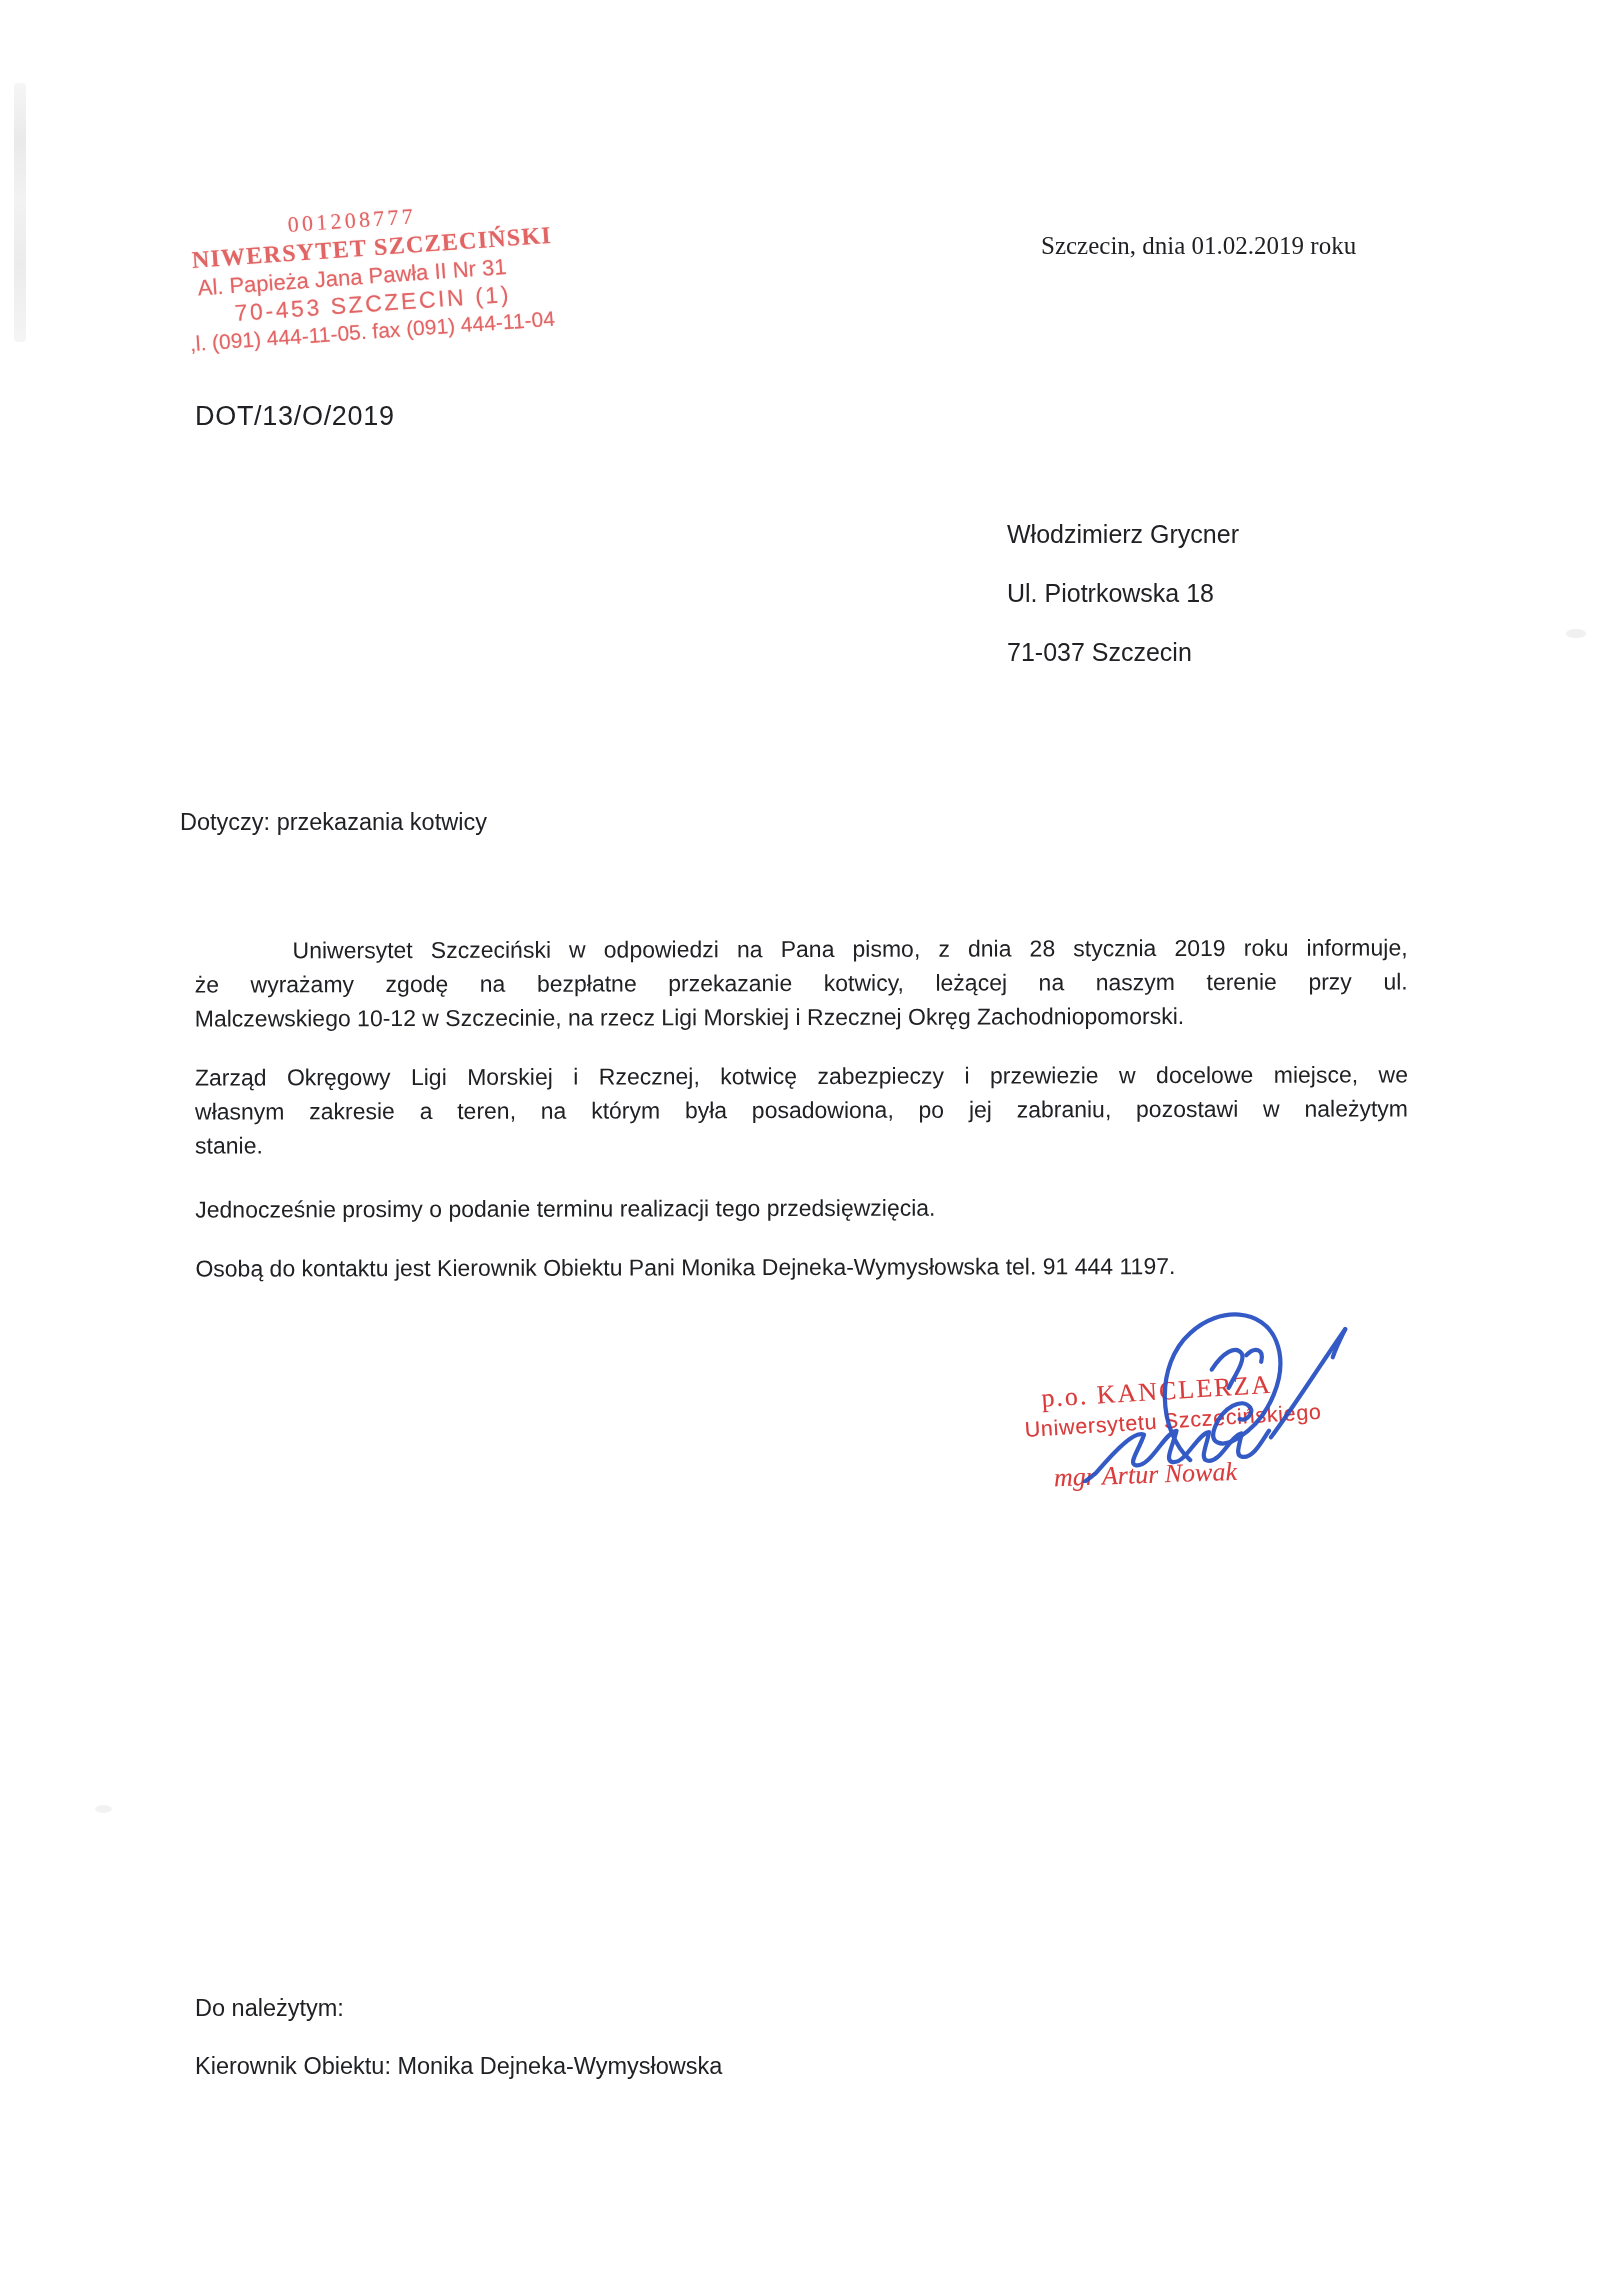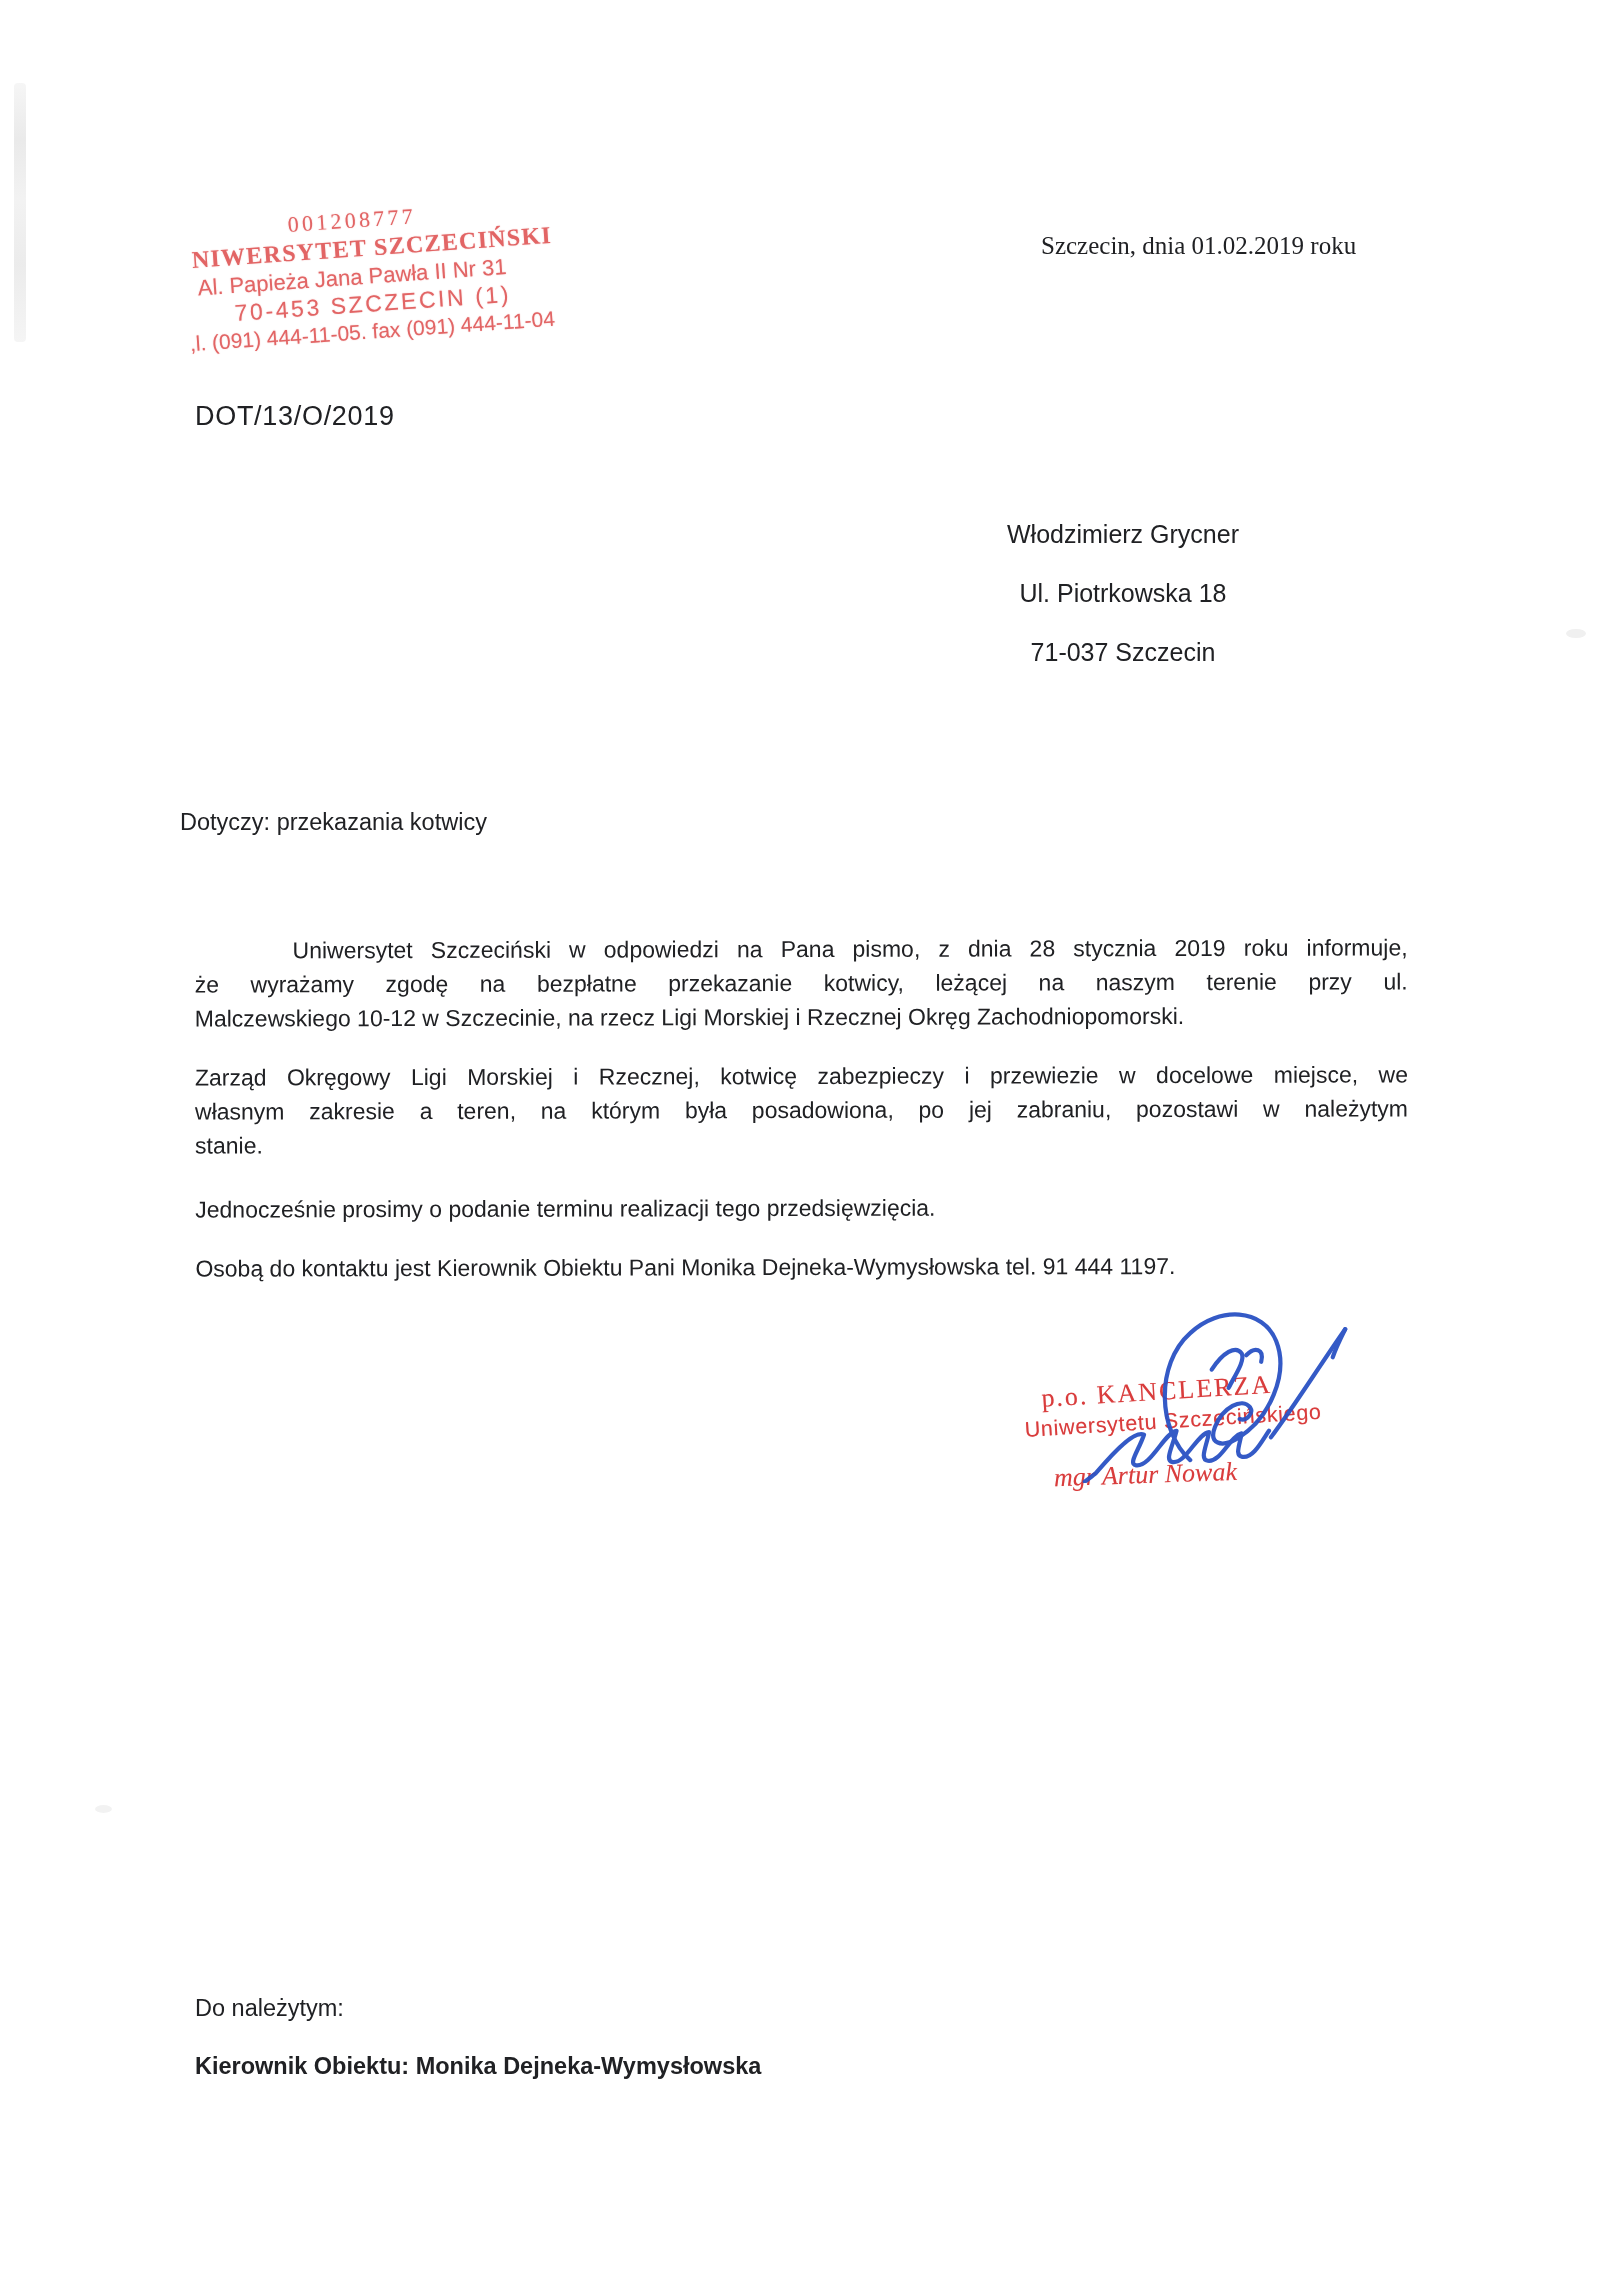--- a/index.html
+++ b/index.html
@@ -28,21 +28,21 @@
   .stamp-top .l1 { font-family:"Liberation Serif", serif; font-size:22px; letter-spacing:3.3px; margin-left:98px; }
   .stamp-top .l2 { font-family:"Liberation Serif", serif; font-size:24px; letter-spacing:1.3px; margin-top:2px; font-weight:bold; }
   .stamp-top .l3 { font-size:22px; margin-left:3.9px; margin-top:2px; }
   .stamp-top .l4 { font-size:23px; margin-left:39px; letter-spacing:2.6px; margin-top:1.3px; }
   .stamp-top .l5 { font-size:21px; margin-left:-7.8px; margin-top:2px; }
 
   .date-line { position:absolute; left:1041px; top:232px; font-size:25px;font-family:Liberation Serif, serif; }
   .ref-number { position:absolute; left:195px; top:401px; font-size:27px; letter-spacing:0.7px; }
 
   .recipient { position:absolute; left:1007px; top:522px; font-size:25px; }
-  .recipient .r-line { height:25px; line-height:25px; margin-bottom:34px;text-align:center; }
+  .recipient .r-line { height:25px; line-height:25px; margin-bottom:34px; }
 
   .subject-line { position:absolute; left:180px; top:809px; font-size:23.5px; }
 
   .bodytext {
     position:absolute; left:195px; top:932px; width:1213px;
     font-size:23px; line-height:34px; transform:rotate(-0.15deg);
   }
   .para-1 { margin-bottom:25.4px; }
   .para-2 { margin-bottom:30px; }
   .para-3 { margin-bottom:25px; }
@@ -61,21 +61,21 @@
   .sig-stamp .s2 { font-size:21.5px; letter-spacing:0.7px; margin-top:3.3px; }
   .sig-name {
     position:absolute; left:1054px; top:1460px; z-index:2;
     font-family:"Liberation Serif", serif; font-style:italic; font-size:26px;
     color:#d93c3c; transform:rotate(-2deg); white-space:nowrap;
     text-shadow:0 0 0.7px rgba(217,60,60,.35);
   }
   .sig-svg { position:absolute; left:1060px; top:1307px; z-index:3; }
 
   .cc-label { position:absolute; left:195px; top:1995px; font-size:23.5px; }
-  .cc-line  { position:absolute; left:195px; top:2053px; font-size:23.5px;font-weight:bold; }
+  .cc-line  { position:absolute; left:195px; top:2053px; font-size:23.5px; }
 </style>
 </head>
 <body>
 
 <div class="page">
 
   <div class="art art-strip"></div>
   <div class="art art-dot1"></div>
   <div class="art art-dot2"></div>
 

